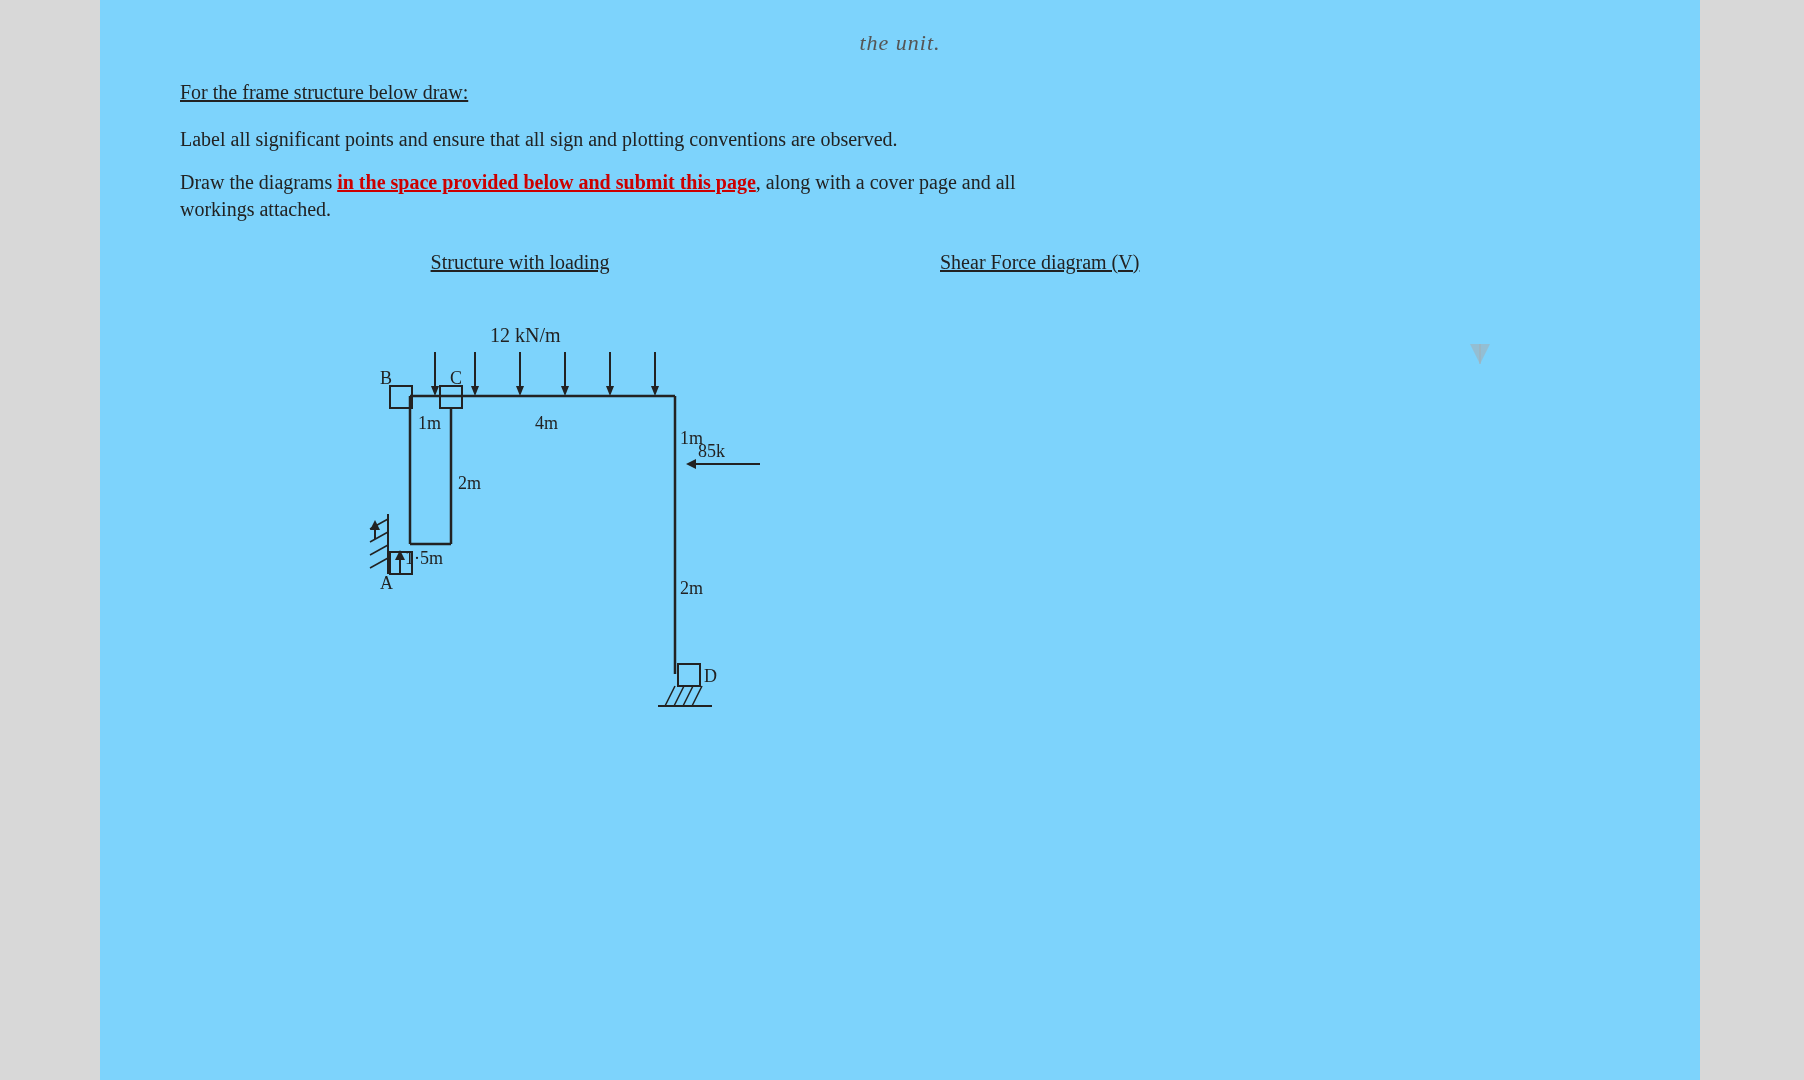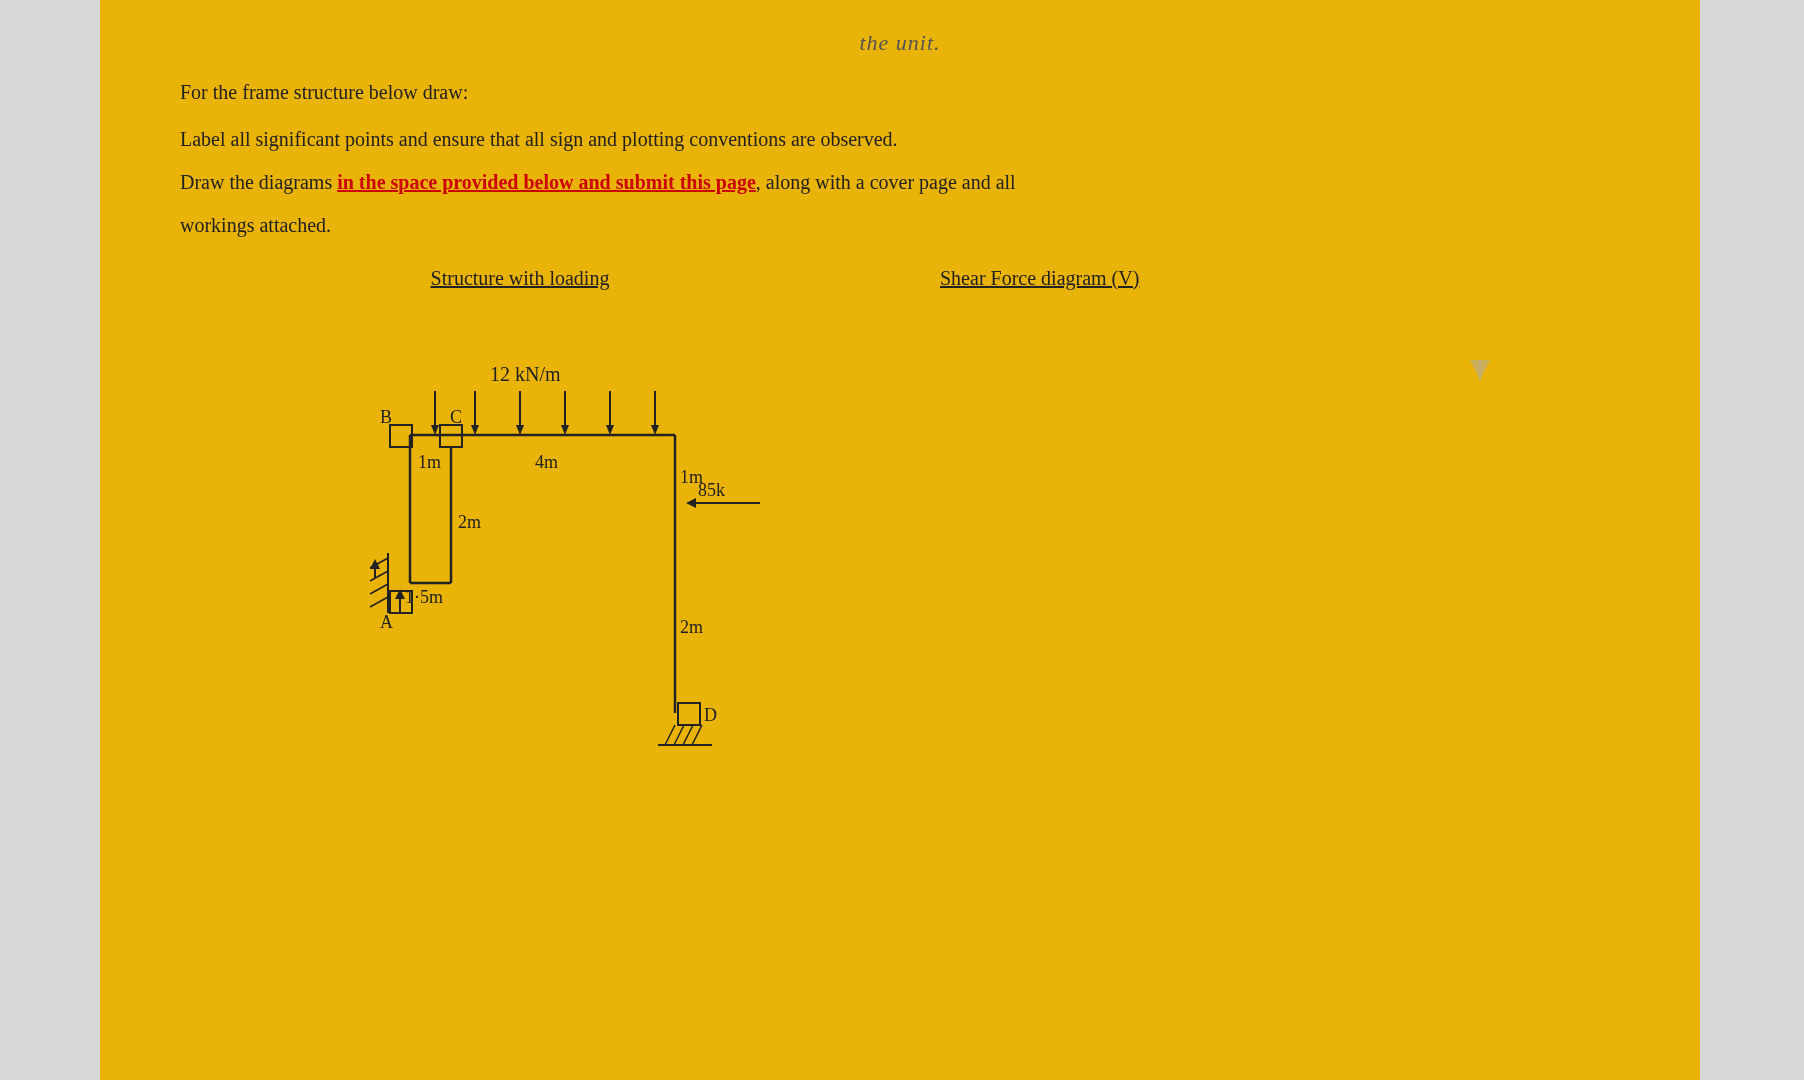--- a/index.html
+++ b/index.html
@@ -11,59 +11,60 @@
       overflow: hidden;
       position: relative;
     }
 
     .page {
       position: absolute;
       top: 0;
       left: 100px;
       width: 1600px;
       height: 1080px;
-      background: #eab308;
+      background: #7dd3fc;
       padding: 30px 80px 30px 80px;
     }
 
     .top-bar {
       text-align: center;
       font-size: 22px;
       font-style: italic;
       color: #555;
       margin-bottom: 20px;
       letter-spacing: 1px;
     }
 
     .instructions {
       font-size: 20px;
       color: #222;
       line-height: 1.6;
       margin-bottom: 18px;
+      text-decoration: underline;
     }
 
     .instructions ol {
       margin-left: 60px;
     }
 
     .instructions li {
       margin-bottom: 4px;
     }
 
     .label-line {
       font-size: 20px;
       color: #222;
       margin-bottom: 20px;
       margin-top: 20px;
     }
 
     .draw-line {
       font-size: 20px;
       color: #222;
-      margin-bottom: 20px;
+      margin-bottom: 4px;
     }
 
     .draw-line .highlight {
       color: #cc0000;
       font-weight: bold;
     }
 
     .draw-line .underline-link {
       text-decoration: underline;
       color: #cc0000;
@@ -81,21 +82,20 @@
       flex-direction: row;
       width: 100%;
       margin-top: 10px;
     }
 
     .structure-section {
       flex: 1;
       display: flex;
       flex-direction: column;
       align-items: center;
-      gap: 23px;
     }
 
     .shear-section {
       flex: 1;
       display: flex;
       flex-direction: column;
       align-items: flex-start;
       padding-left: 80px;
     }
 

